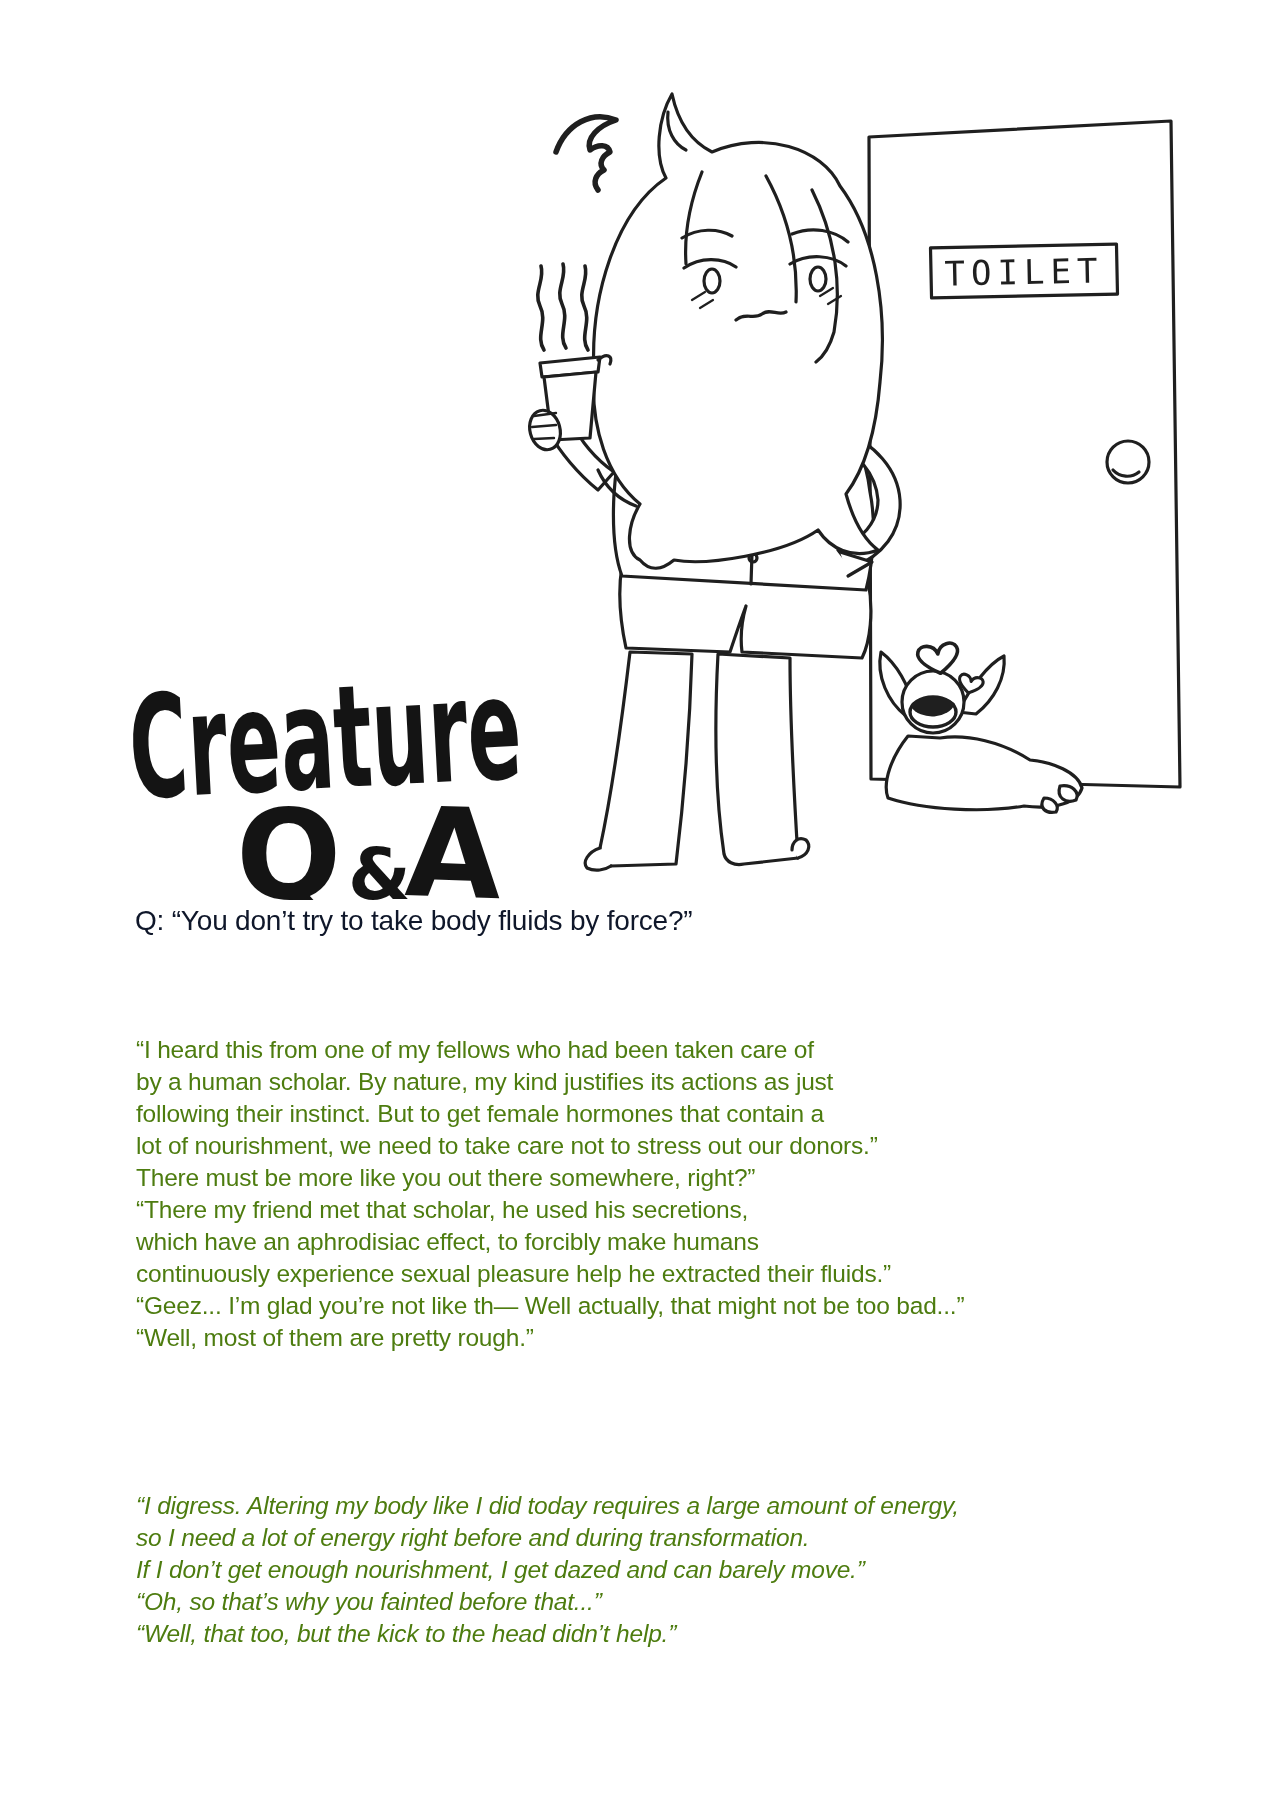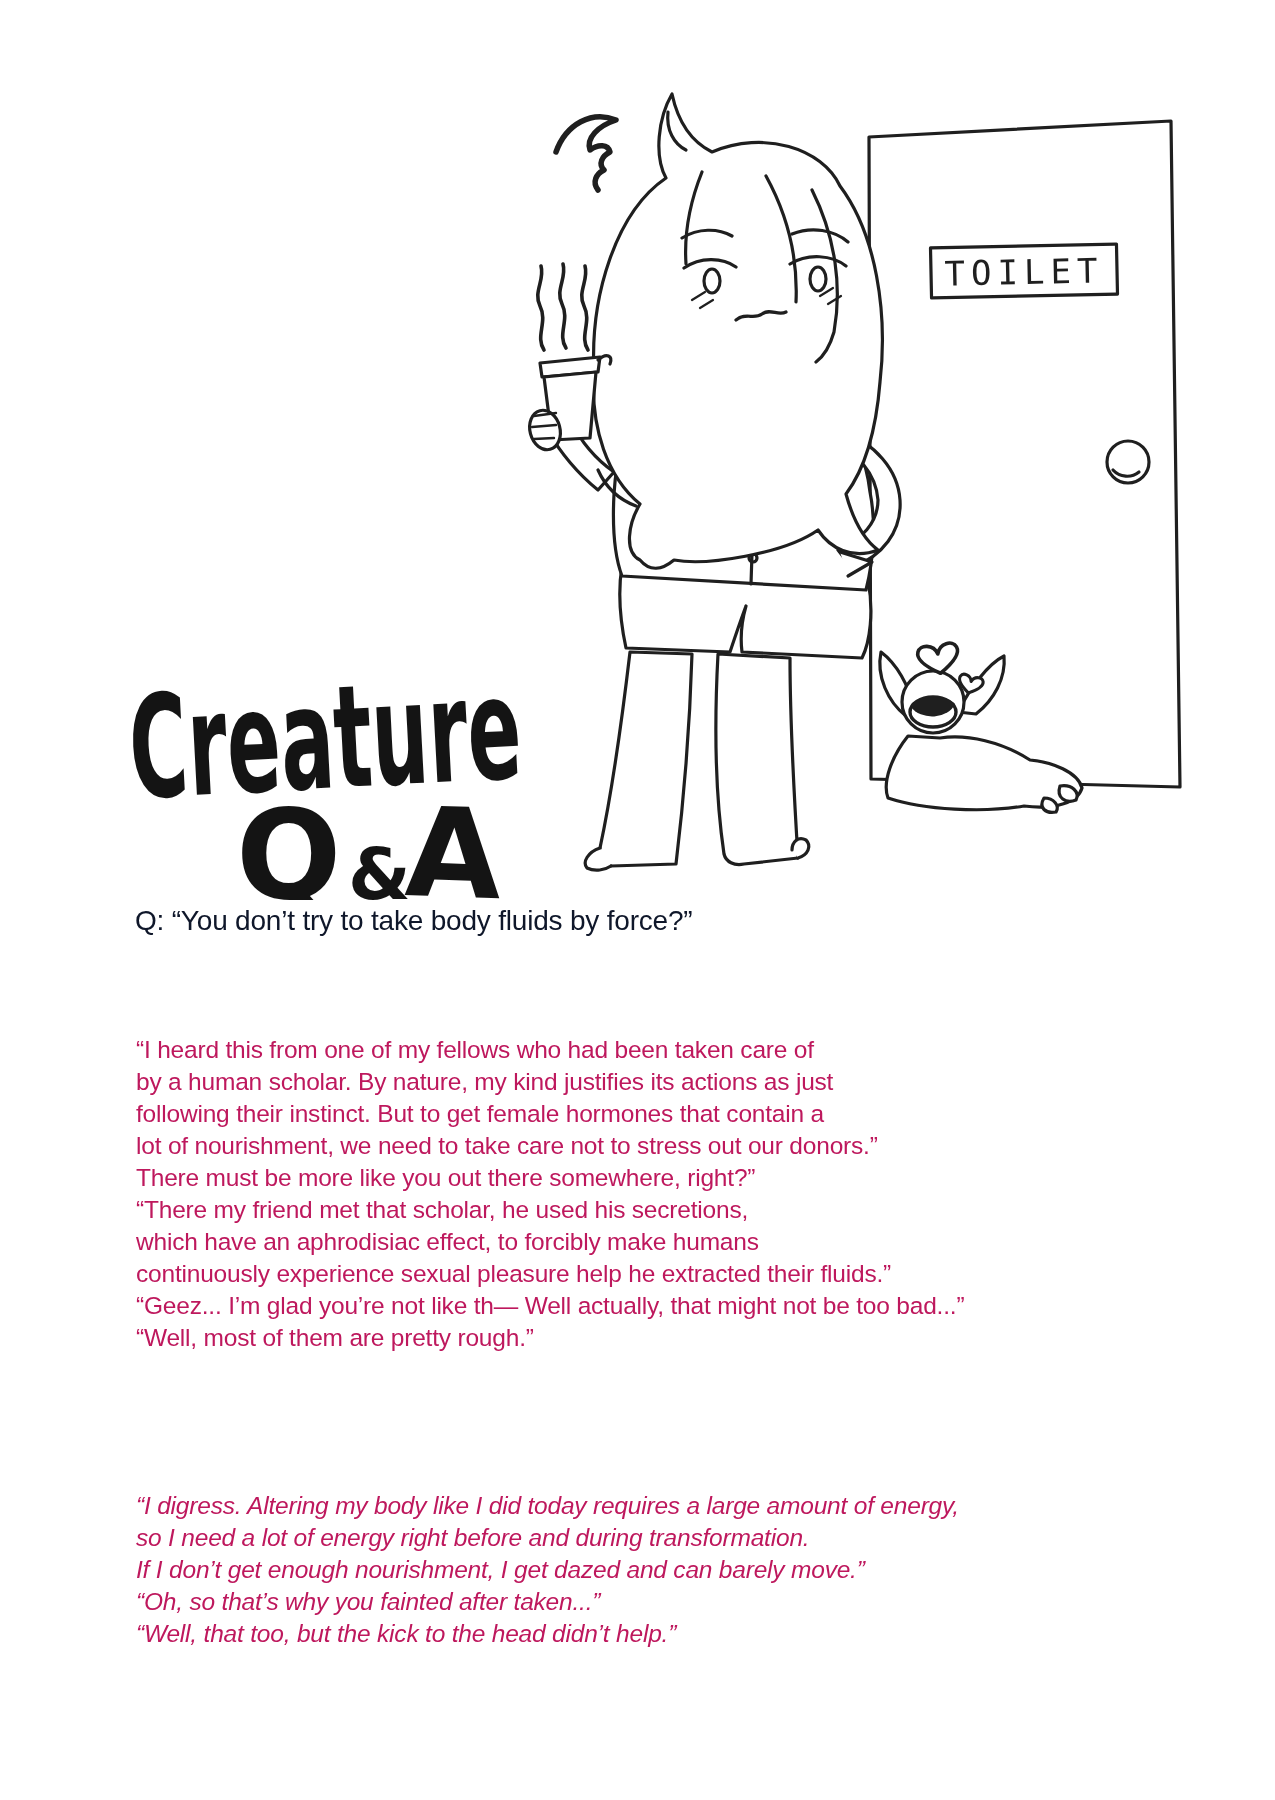--- a/index.html
+++ b/index.html
@@ -8,21 +8,21 @@
     background:#ffffff;overflow:hidden;
     font-family:"Liberation Sans",sans-serif;color:#242424;
   }
   .art{position:absolute;top:0;left:0;}
   .qa-block{
     position:absolute;left:135px;top:903px;
     font-size:28px;line-height:35px;letter-spacing:-0.2px;color:#0f172a;
   }
   .dlg{
     position:absolute;left:136px;
-    font-size:24.5px;line-height:32px;letter-spacing:-0.2px;color:#be185d;
+    font-size:24.5px;line-height:32px;letter-spacing:-0.2px;color:#4d7c0f;
   }
   #p1{top:1034px;}
   #p2{top:1490px;font-style:italic;}
   .dlg div, .qa-block div{white-space:nowrap;}
 </style>
 </head>
 <body>
 
 <div class="page">
 
@@ -128,17 +128,17 @@
     <div>which have an aphrodisiac effect, to forcibly make humans</div>
     <div>continuously experience sexual pleasure help he extracted their fluids.”</div>
     <div>“Geez... I’m glad you’re not like th— Well actually, that might not be too bad...”</div>
     <div>“Well, most of them are pretty rough.”</div>
   </div>
 
   <div class="dlg" id="p2">
     <div>“I digress. Altering my body like I did today requires a large amount of energy,</div>
     <div>so I need a lot of energy right before and during transformation.</div>
     <div>If I don’t get enough nourishment, I get dazed and can barely move.”</div>
-    <div>“Oh, so that’s why you fainted after taken...”</div>
+    <div>“Oh, so that’s why you fainted before that...”</div>
     <div>“Well, that too, but the kick to the head didn’t help.”</div>
   </div>
 
 </div>
 
 </body></html>

